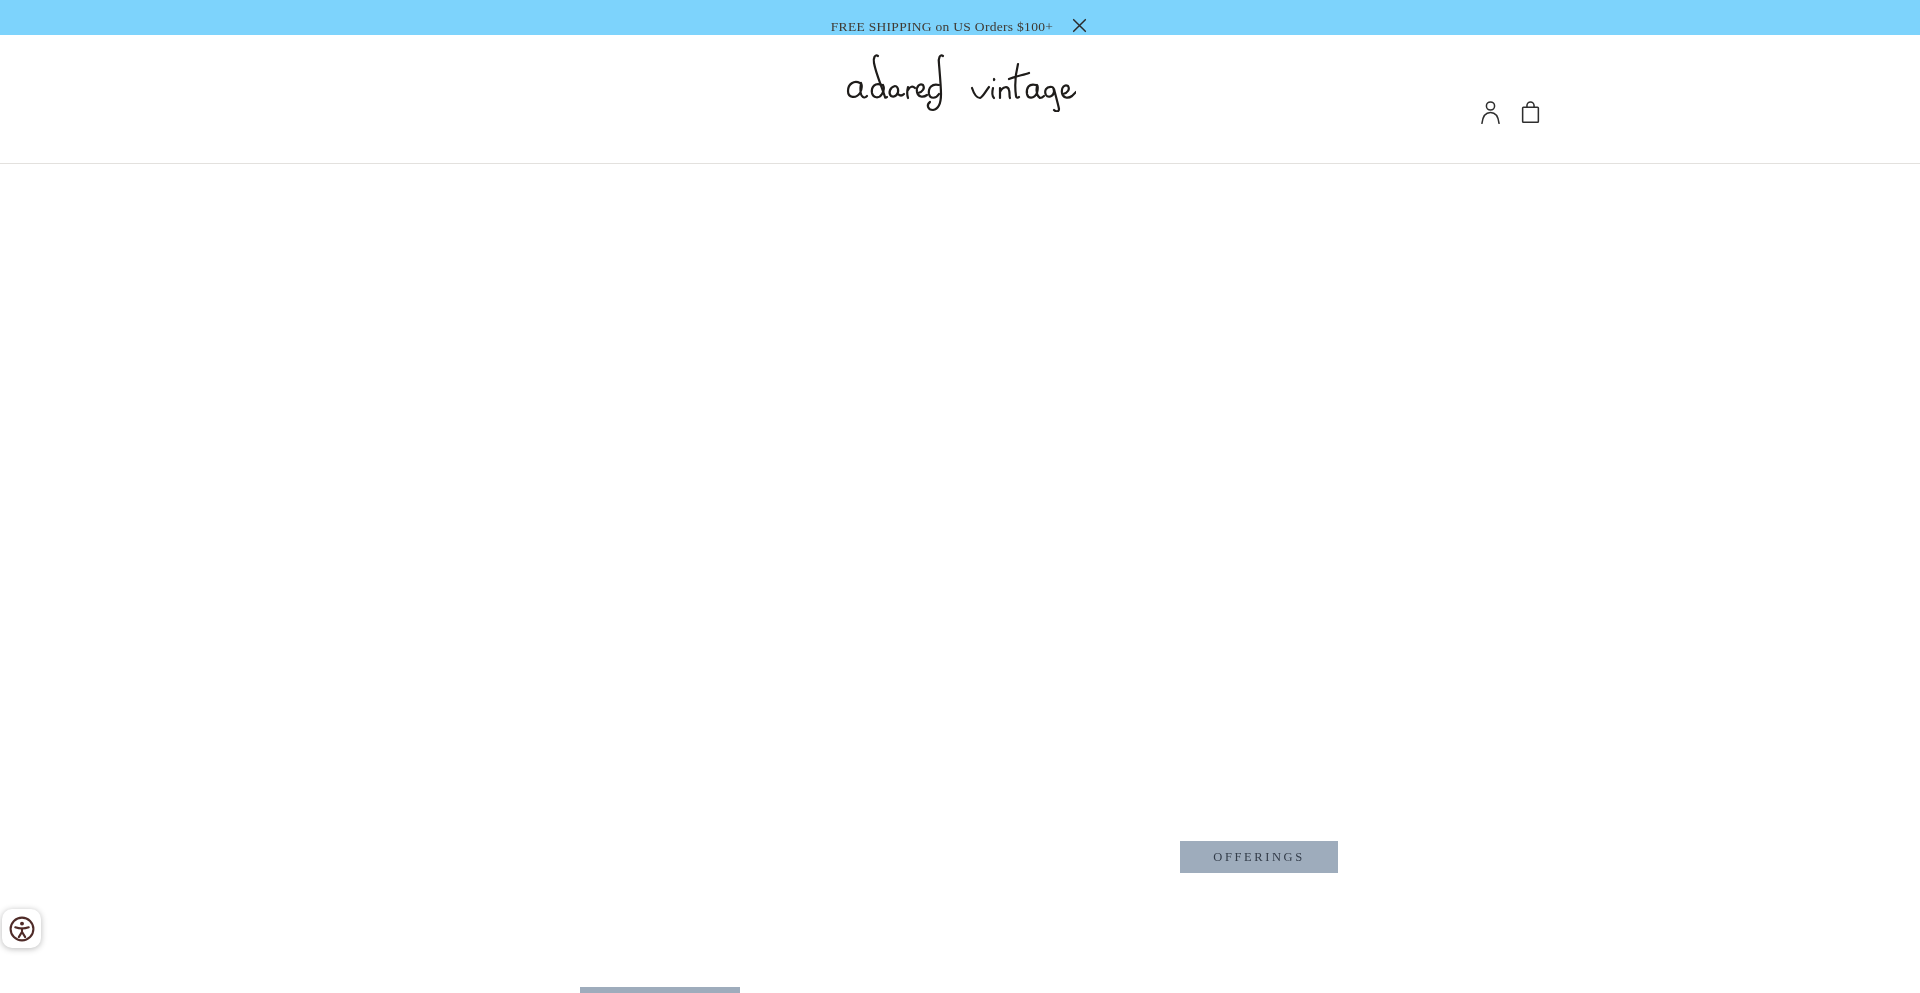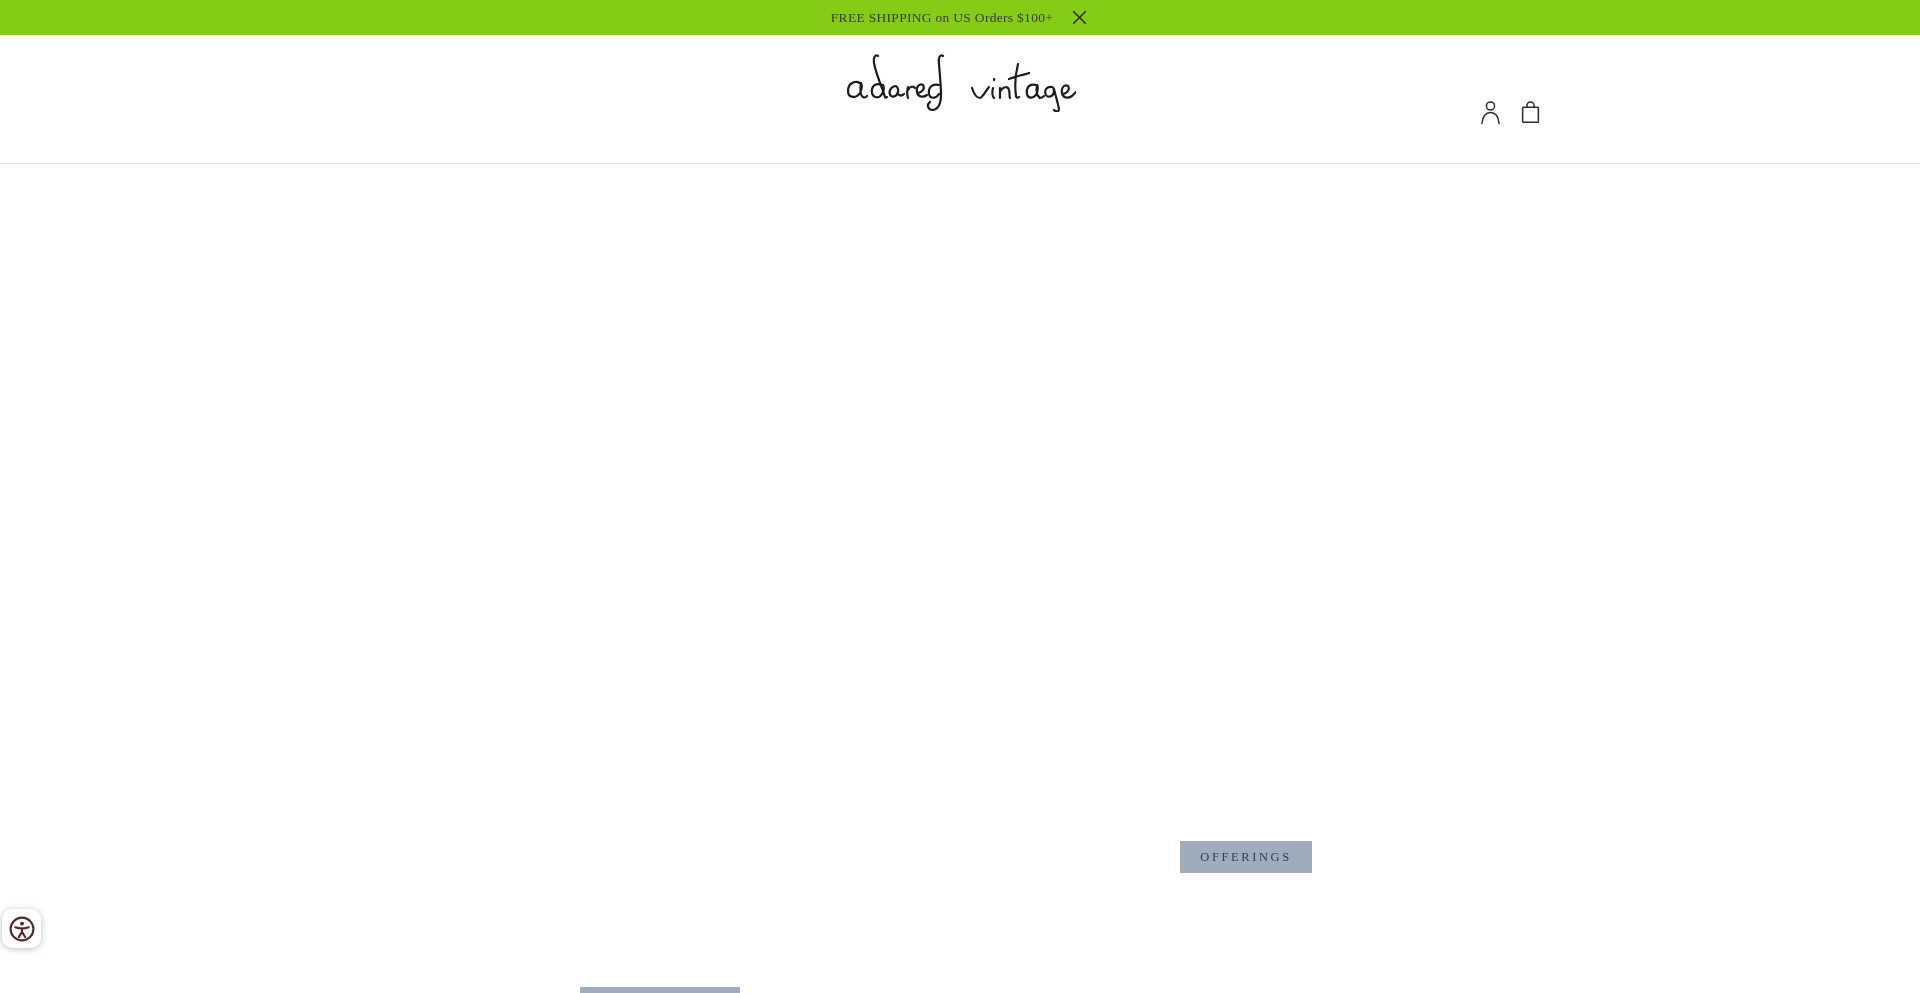--- a/index.html
+++ b/index.html
@@ -7,23 +7,23 @@
   body {
     position: relative;
     overflow: hidden;
     background: #ffffff;
     font-family: "Liberation Serif", serif;
   }
 
   
   .announcement {
     height: 35px;
-    background: #84cc16;
-    display: flex;
-    align-items: center;
+    background: #7dd3fc;
+    display: flex;
+    align-items: flex-end;
     justify-content: center;
     gap: 17px;
   }
   .announcement-text {
     font-size: 13.5px;
     letter-spacing: 0.3px;
     color: #403A32;
   }
   .announcement-close {
     background: none;
@@ -71,21 +71,21 @@
   .main-content {
     position: relative;
     height: 828px;
     background: #ffffff;
   }
 
   .offerings-btn {
     position: absolute;
     left: 1180px;
     top: 841px;
-    width: 132px;
+    width: 158px;
     height: 32px;
     background: #9EACBC;
     border: 0;
     color: #333C49;
     font-family: "Liberation Serif", serif;
     font-size: 12.5px;
     letter-spacing: 2.6px;
     text-transform: uppercase;
     cursor: pointer;
   }

